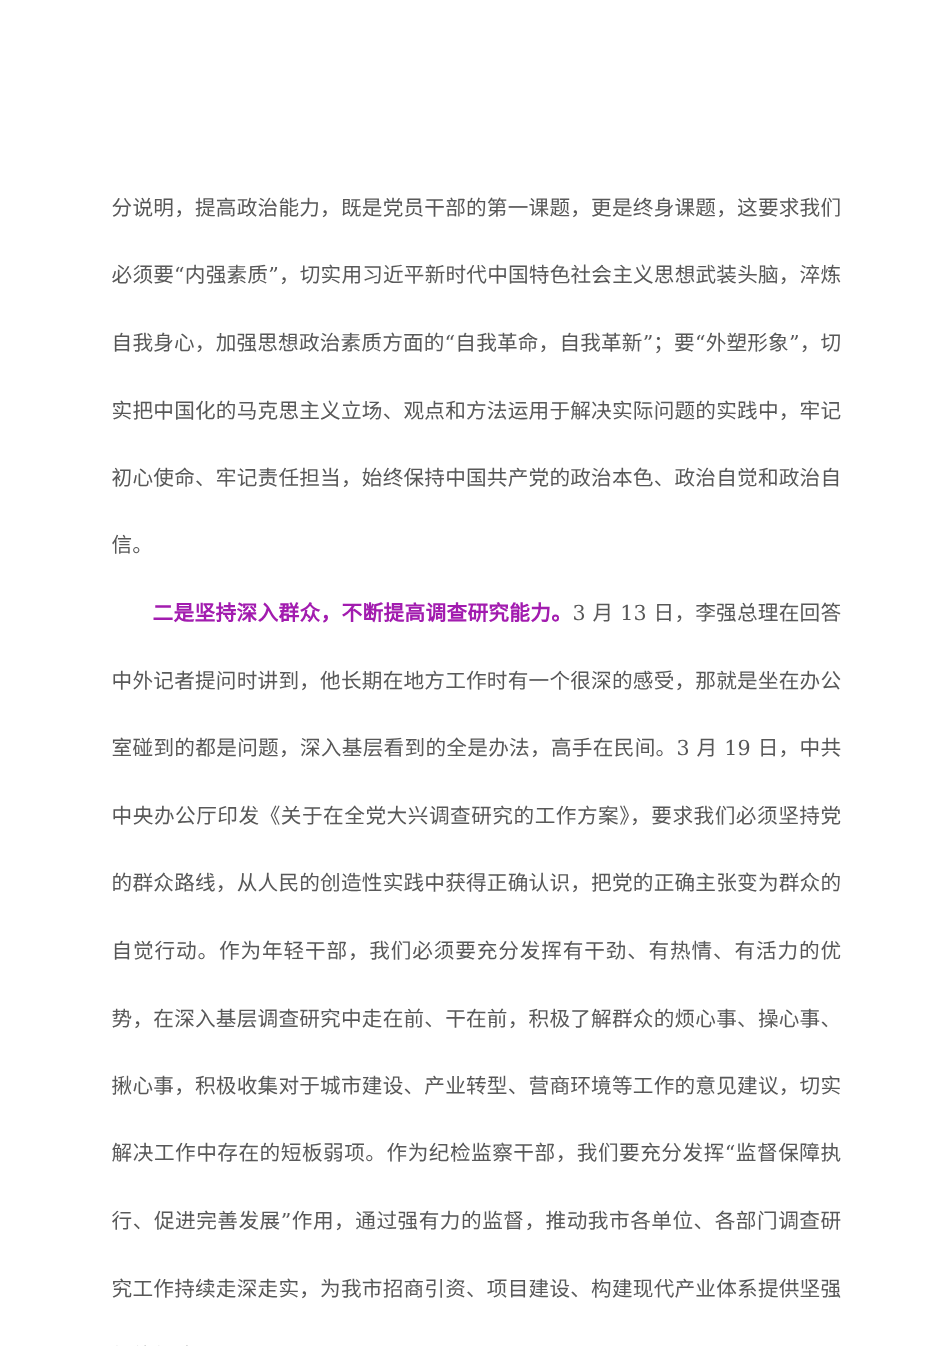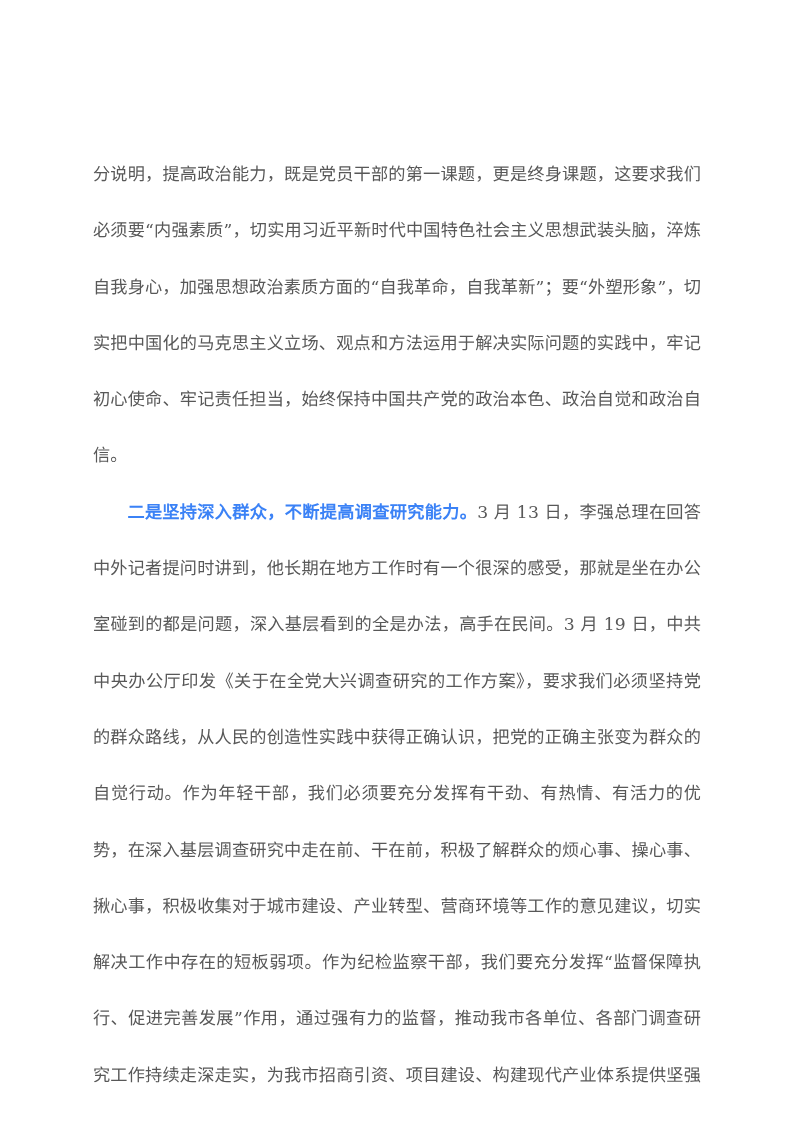--- a/index.html
+++ b/index.html
@@ -49,21 +49,21 @@
     word-break: break-all;
     font-family: "DejaVu Serif", "Liberation Serif", serif;
   }
 
   p.para.indent {
     text-indent: 2em;
   }
 
   .lead {
     font-weight: bold;
-    color: #3b82f6;
+    color: #a21caf;
     letter-spacing: 0.2px;
   }
 </style>
 </head>
 <body>
 
 <div class="page">
 
   <div class="doc-body">
 

